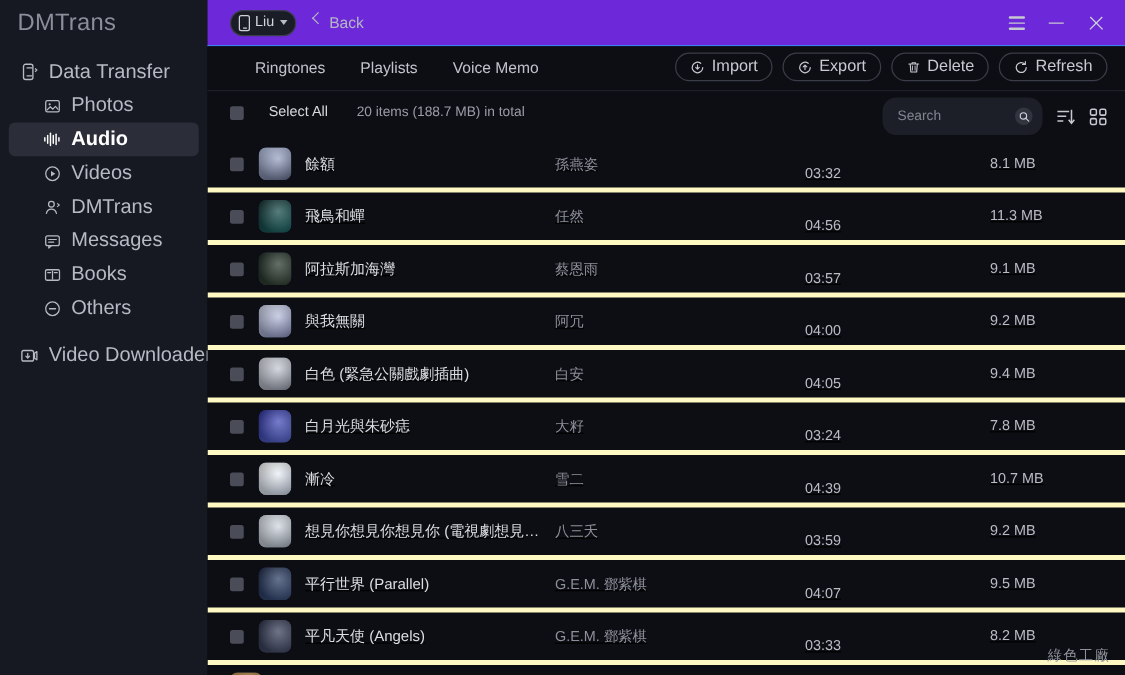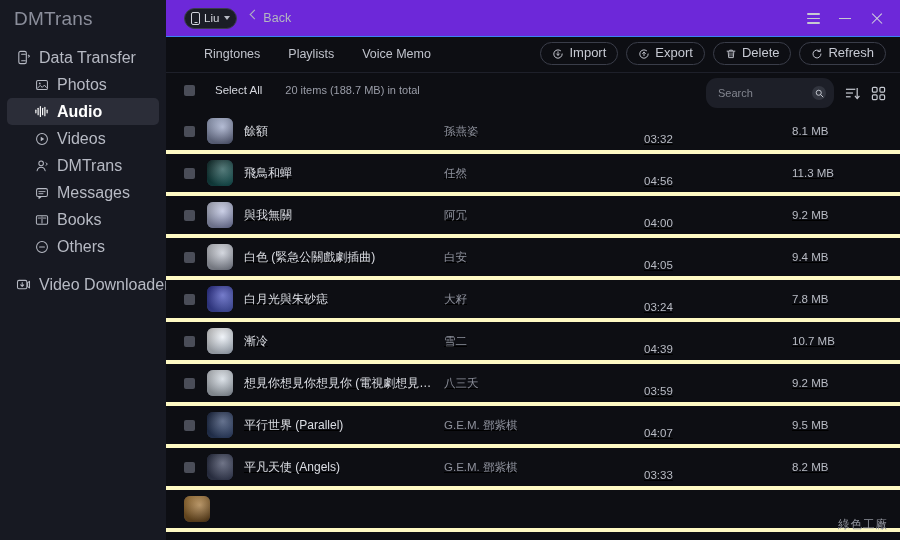--- a/index.html
+++ b/index.html
@@ -468,20 +468,31 @@
             <span class="g2" style="background:radial-gradient(circle at 60% 35%, rgba(255,255,255,.28), rgba(0,0,0,.35) 75%)"></span>
           </span>
           <span class="c-title">飛鳥和蟬</span>
           <span class="c-artist">任然</span>
           <span class="c-dur">04:56</span>
           <span class="c-size">11.3 MB</span>
         </div>
         <div class="row">
           <span class="chk cb"></span>
           <span class="thumb">
+            <span class="g1" style="background:linear-gradient(150deg,#1b2a22 0%,#3a4a3c 100%)"></span>
+            <span class="g2" style="background:radial-gradient(circle at 60% 35%, rgba(255,255,255,.28), rgba(0,0,0,.35) 75%)"></span>
+          </span>
+          <span class="c-title">阿拉斯加海灣</span>
+          <span class="c-artist">蔡恩雨</span>
+          <span class="c-dur">03:57</span>
+          <span class="c-size">9.1 MB</span>
+        </div>
+        <div class="row">
+          <span class="chk cb"></span>
+          <span class="thumb">
             <span class="g1" style="background:linear-gradient(150deg,#d7dcf0 0%,#8d95c4 100%)"></span>
             <span class="g2" style="background:radial-gradient(circle at 60% 35%, rgba(255,255,255,.28), rgba(0,0,0,.35) 75%)"></span>
           </span>
           <span class="c-title">與我無關</span>
           <span class="c-artist">阿冗</span>
           <span class="c-dur">04:00</span>
           <span class="c-size">9.2 MB</span>
         </div>
         <div class="row">
           <span class="chk cb"></span>

